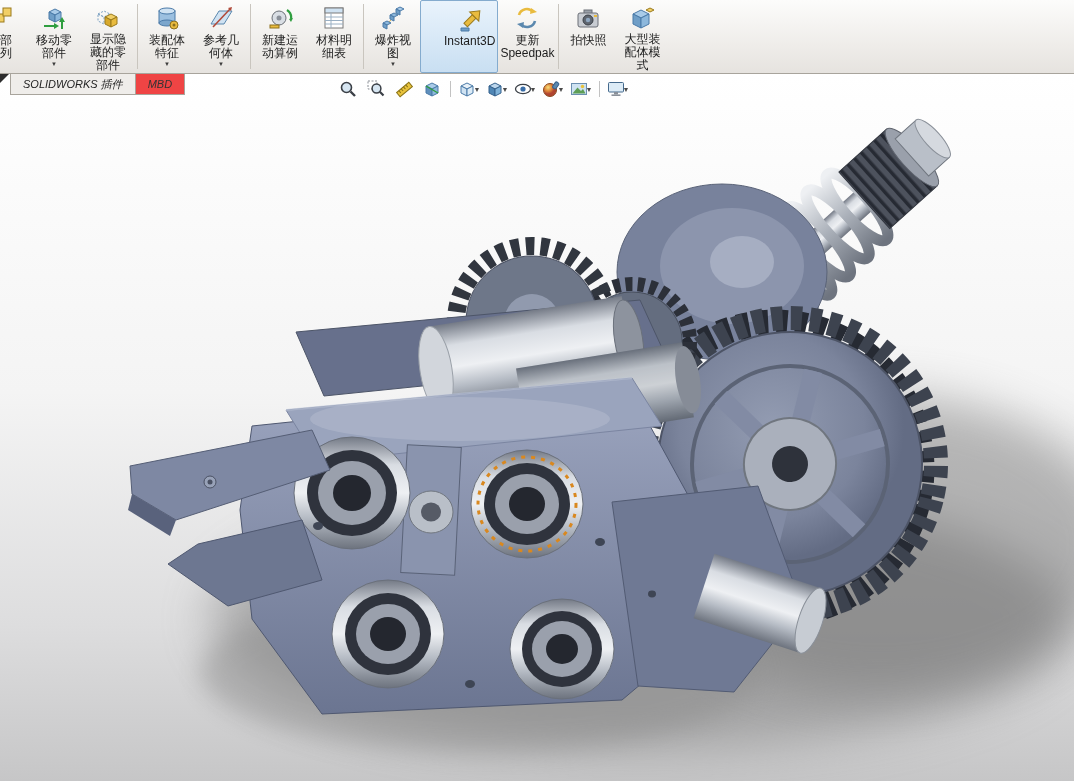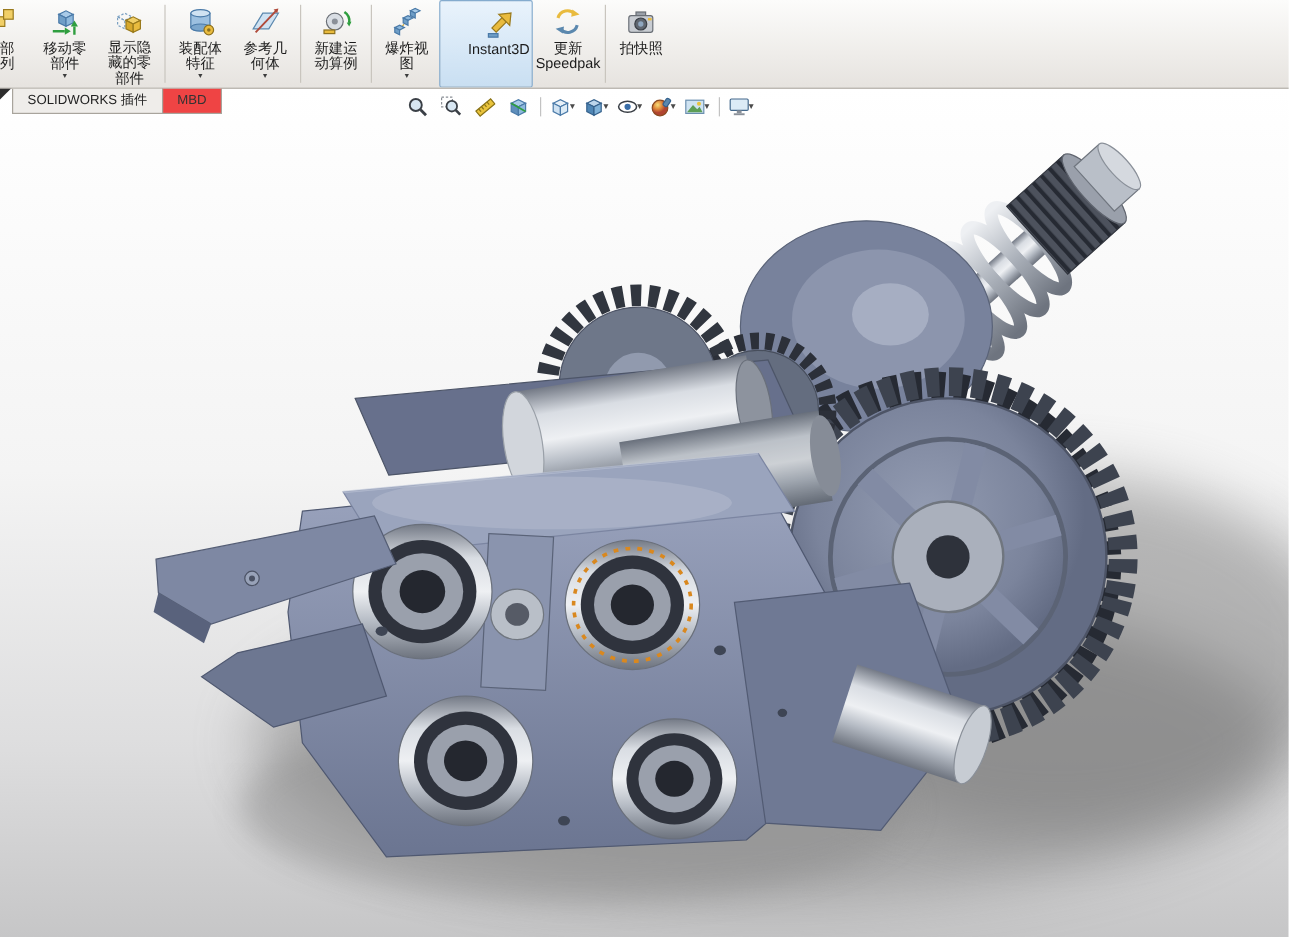--- a/index.html
+++ b/index.html
@@ -23,21 +23,21 @@
   .ri .icn{height:30px;display:flex;align-items:center;justify-content:center;}
   .ri .lbl{white-space:pre-line;line-height:13px;margin-top:1px;}
   .ri .drop{font-size:6px;color:#3c3c3c;line-height:7px;margin-top:1px;}
   .ri.cut{margin-left:-27px;}
   .ri.active{
     background:linear-gradient(#e9f3fc,#c9dff2);
     border:1px solid #84abce;border-radius:2px;padding-left:23px;
   }
   .rsep{width:1px;background:#c9c5be;margin:4px 2px;flex:0 0 auto;}
   
-  .tabstrip{position:absolute;top:74px;left:0;display:flex;z-index:5;align-items:flex-start;}
+  .tabstrip{position:absolute;top:74px;left:0;display:flex;z-index:5;align-items:flex-start;font-style:italic;}
   .tab-pin{width:0;height:0;border-top:9px solid #2d2d2d;border-right:9px solid transparent;margin:0 1px 0 0;}
   .tab{
     height:20px;line-height:20px;padding:0 12px;font-size:11px;color:#222;
     background:#d8d5cf;border:1px solid #a8a49c;border-top:none;margin-right:-1px;
     white-space:nowrap;
   }
   .tab.active{background:#efedea;}
   .tab.inactive{background:#ef4444;color:#333;}
   
   .viewport{position:absolute;top:74px;left:0;right:0;bottom:0;}
@@ -137,20 +137,34 @@
           <circle cx="12" cy="13" r="2.5" fill="#8a9099"></circle>
           <path d="M20,5 a9,9 0 0 1 4,9" fill="none" stroke="#2f9e3f" stroke-width="2.2"></path>
           <polygon points="22,14 26,13 24,17" fill="#2f9e3f"></polygon>
           <rect x="3" y="20" width="9" height="3" fill="#e9bb3e" stroke="#8d701d"></rect>
         </svg>
     </span>
     <span class="lbl">新建运
 动算例</span>
   </div>
 
+  <div class="ri">
+    <span class="icn">
+      <svg width="26" height="26">
+          <rect x="4" y="3" width="18" height="20" fill="#ffffff" stroke="#7a7a7a"></rect>
+          <rect x="4" y="3" width="18" height="5" fill="#cfe2f2" stroke="#7a7a7a"></rect>
+          <line x1="4" y1="12" x2="22" y2="12" stroke="#9ab0c4"></line>
+          <line x1="4" y1="15.5" x2="22" y2="15.5" stroke="#9ab0c4"></line>
+          <line x1="4" y1="19" x2="22" y2="19" stroke="#9ab0c4"></line>
+          <line x1="10" y1="8" x2="10" y2="23" stroke="#9ab0c4"></line>
+        </svg>
+    </span>
+    <span class="lbl">材料明
+细表</span>
+  </div>
 
   <div class="rsep"></div>
 
   <div class="ri">
     <span class="icn">
       <svg width="26" height="26">
           <polyline points="7,20 13,12 19,6" fill="none" stroke="#c8a02a" stroke-dasharray="2 2"></polyline>
           <polygon points="3,18 7,16 11,18 7,20" fill="#8db8dc" stroke="#4a7aa8"></polygon>
           <polygon points="3,18 7,20 7,24 3,22" fill="#6f9ec7" stroke="#4a7aa8"></polygon>
           <polygon points="10,10 14,8 18,10 14,12" fill="#8db8dc" stroke="#4a7aa8"></polygon>
@@ -198,20 +212,33 @@
           <rect x="9" y="5" width="8" height="5" fill="#9aa0a8" stroke="#6a6f76"></rect>
           <rect x="3" y="8" width="20" height="14" rx="2" fill="#c8ccd2" stroke="#6a6f76"></rect>
           <circle cx="13" cy="15" r="5" fill="#5f6670" stroke="#3a3f46"></circle>
           <circle cx="13" cy="15" r="2.2" fill="#8fa7c0"></circle>
           <rect x="19" y="10" width="3" height="2" fill="#e9bb3e"></rect>
         </svg>
     </span>
     <span class="lbl">拍快照</span>
   </div>
 
+  <div class="ri">
+    <span class="icn">
+      <svg width="26" height="26">
+          <polygon points="4,9 12,5 20,9 12,13" fill="#a9cbe8" stroke="#4a7aa8"></polygon>
+          <polygon points="4,9 12,13 12,23 4,19" fill="#6f9ec7" stroke="#4a7aa8"></polygon>
+          <polygon points="12,13 20,9 20,19 12,23" fill="#8db8dc" stroke="#4a7aa8"></polygon>
+          <polygon points="17,5 21,3 25,5 21,7" fill="#f1cf67" stroke="#9a7a1c"></polygon>
+        </svg>
+    </span>
+    <span class="lbl">大型装
+配体模
+式</span>
+  </div>
 
 </div>
 
 <div class="tabstrip">
   <div class="tab-pin"></div>
   <div class="tab active">SOLIDWORKS 插件</div>
   <div class="tab inactive">MBD</div>
 </div>
 
 <div class="hud">

